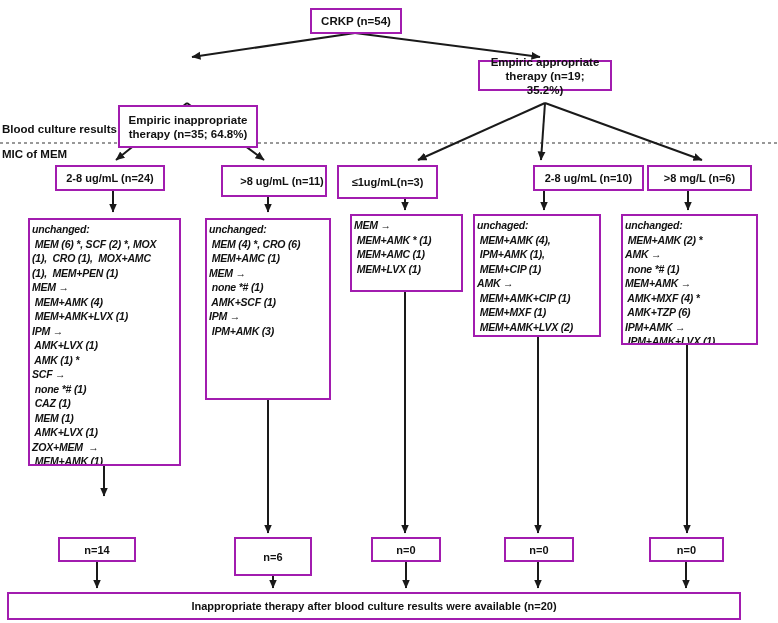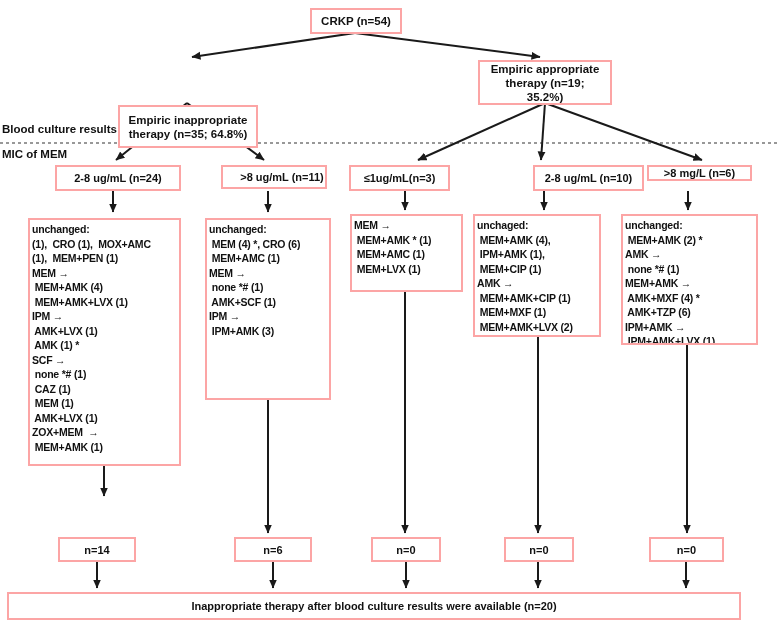--- a/index.html
+++ b/index.html
@@ -2,28 +2,28 @@
 <html><head>
 <meta charset="utf-8">
 <style>
   html,body{margin:0;padding:0;background:#ffffff;}
   #figure{
     position:relative;width:778px;height:623px;background:#ffffff;
     font-family:"Liberation Sans","DejaVu Sans",sans-serif;color:#111;
     overflow:hidden;
   }
   .box{
-    position:absolute;background:#ffffff;border:2px solid #fca5a5;
+    position:absolute;background:#ffffff;border:2px solid #a21caf;
     box-sizing:border-box;font-weight:bold;color:#111;
   }
   .center-box{display:flex;align-items:center;justify-content:center;text-align:center;}
   .root-box{font-size:11.5px;}
   .l2-box{font-size:11.5px;line-height:14px;padding:2px 6px;}
   .mic-box{font-size:11px;}
-  .detail-box{font-size:10.5px;padding:2px 13px 2px 2px;overflow:hidden;}
+  .detail-box{font-size:10.5px;padding:2px 13px 2px 2px;overflow:hidden;font-style:italic;}
   .detail-box .line{white-space:pre;line-height:14.5px;letter-spacing:-0.2px;}
   .count-box{font-size:11px;}
   .footer-box{font-size:11px;}
   .row-label{
     position:absolute;font-weight:bold;font-size:11.5px;color:#111;
   }
   #arrows{position:absolute;left:0;top:0;pointer-events:none;}
 </style>
 </head>
 <body>
@@ -63,33 +63,34 @@
     <line x1="97" y1="562" x2="97" y2="588" stroke="#1a1a1a" stroke-width="2" marker-end="url(#ah)"></line>
     <line x1="273" y1="562" x2="273" y2="588" stroke="#1a1a1a" stroke-width="2" marker-end="url(#ah)"></line>
     <line x1="406" y1="562" x2="406" y2="588" stroke="#1a1a1a" stroke-width="2" marker-end="url(#ah)"></line>
     <line x1="538" y1="562" x2="538" y2="588" stroke="#1a1a1a" stroke-width="2" marker-end="url(#ah)"></line>
     <line x1="686" y1="562" x2="686" y2="588" stroke="#1a1a1a" stroke-width="2" marker-end="url(#ah)"></line>
   </svg>
 
   <div class="box center-box root-box" style="left:310px;top:8px;width:92px;height:26px;">CRKP (n=54)</div>
 
   <div class="box center-box l2-box" style="left:118px;top:60px;width:140px;height:43px;margin-top:45px;">Empiric inappropriate therapy (n=35; 64.8%)</div>
-  <div class="box center-box l2-box" style="left:478px;top:60px;width:134px;height:45px;">Empiric appropriate therapy (n=19; 35.2%)</div>
+  <div class="box center-box l2-box" style="left:478px;top:60px;width:134px;height:31px;">Empiric appropriate therapy (n=19; 35.2%)</div>
 
   <div class="row-label" style="left:2px;top:115px;margin-top:8px;">Blood culture results</div>
   <div class="row-label" style="left:2px;top:148px;">MIC of MEM</div>
 
-  <div class="box center-box mic-box" style="left:55px;top:165px;width:126px;height:26px;">2-8 ug/mL (n=24)</div>
-  <div class="box center-box mic-box" style="left:221px;top:165px;width:106px;height:24px;padding-left:16px;">&gt;8 ug/mL (n=11)</div>
-  <div class="box center-box mic-box" style="left:349px;top:165px;width:101px;height:26px;">≤1ug/mL(n=3)</div>
+  <div class="box center-box mic-box" style="left:55px;top:165px;width:110px;height:26px;">2-8 ug/mL (n=24)</div>
+  <div class="box center-box mic-box" style="left:221px;top:165px;width:106px;height:32px;padding-left:16px;">&gt;8 ug/mL (n=11)</div>
+  <div class="box center-box mic-box" style="left:337px;top:165px;width:101px;height:34px;">≤1ug/mL(n=3)</div>
   <div class="box center-box mic-box" style="left:489px;top:165px;width:111px;height:26px;margin-left:44px;">2-8 ug/mL (n=10)</div>
-  <div class="box center-box mic-box" style="left:647px;top:165px;width:105px;height:16px;">&gt;8 mg/L (n=6)</div>
+  <div class="box center-box mic-box" style="left:647px;top:165px;width:105px;height:26px;">&gt;8 mg/L (n=6)</div>
 
   <div class="box detail-box" style="left:28px;top:218px;width:153px;height:248px;">
       <div class="line">unchanged:</div>
+      <div class="line"> MEM (6) *, SCF (2) *, MOX</div>
       <div class="line">(1),  CRO (1),  MOX+AMC</div>
       <div class="line">(1),  MEM+PEN (1)</div>
       <div class="line">MEM →</div>
       <div class="line"> MEM+AMK (4)</div>
       <div class="line"> MEM+AMK+LVX (1)</div>
       <div class="line">IPM →</div>
       <div class="line"> AMK+LVX (1)</div>
       <div class="line"> AMK (1) *</div>
       <div class="line">SCF →</div>
       <div class="line"> none *# (1)</div>
@@ -131,20 +132,20 @@
       <div class="line">AMK →</div>
       <div class="line"> none *# (1)</div>
       <div class="line">MEM+AMK →</div>
       <div class="line"> AMK+MXF (4) *</div>
       <div class="line"> AMK+TZP (6)</div>
       <div class="line">IPM+AMK →</div>
       <div class="line"> IPM+AMK+LVX (1)</div>
     </div>
 
   <div class="box center-box count-box" style="left:58px;top:537px;width:78px;height:25px;">n=14</div>
-  <div class="box center-box count-box" style="left:234px;top:537px;width:78px;height:25px;">n=6</div>
+  <div class="box center-box count-box" style="left:234px;top:537px;width:78px;height:39px;">n=6</div>
   <div class="box center-box count-box" style="left:371px;top:537px;width:70px;height:25px;">n=0</div>
   <div class="box center-box count-box" style="left:504px;top:537px;width:70px;height:25px;">n=0</div>
   <div class="box center-box count-box" style="left:649px;top:537px;width:75px;height:25px;">n=0</div>
 
   <div class="box center-box footer-box" style="left:7px;top:592px;width:734px;height:28px;">Inappropriate therapy after blood culture results were available (n=20)</div>
 
 </div>
 
 </body></html>

